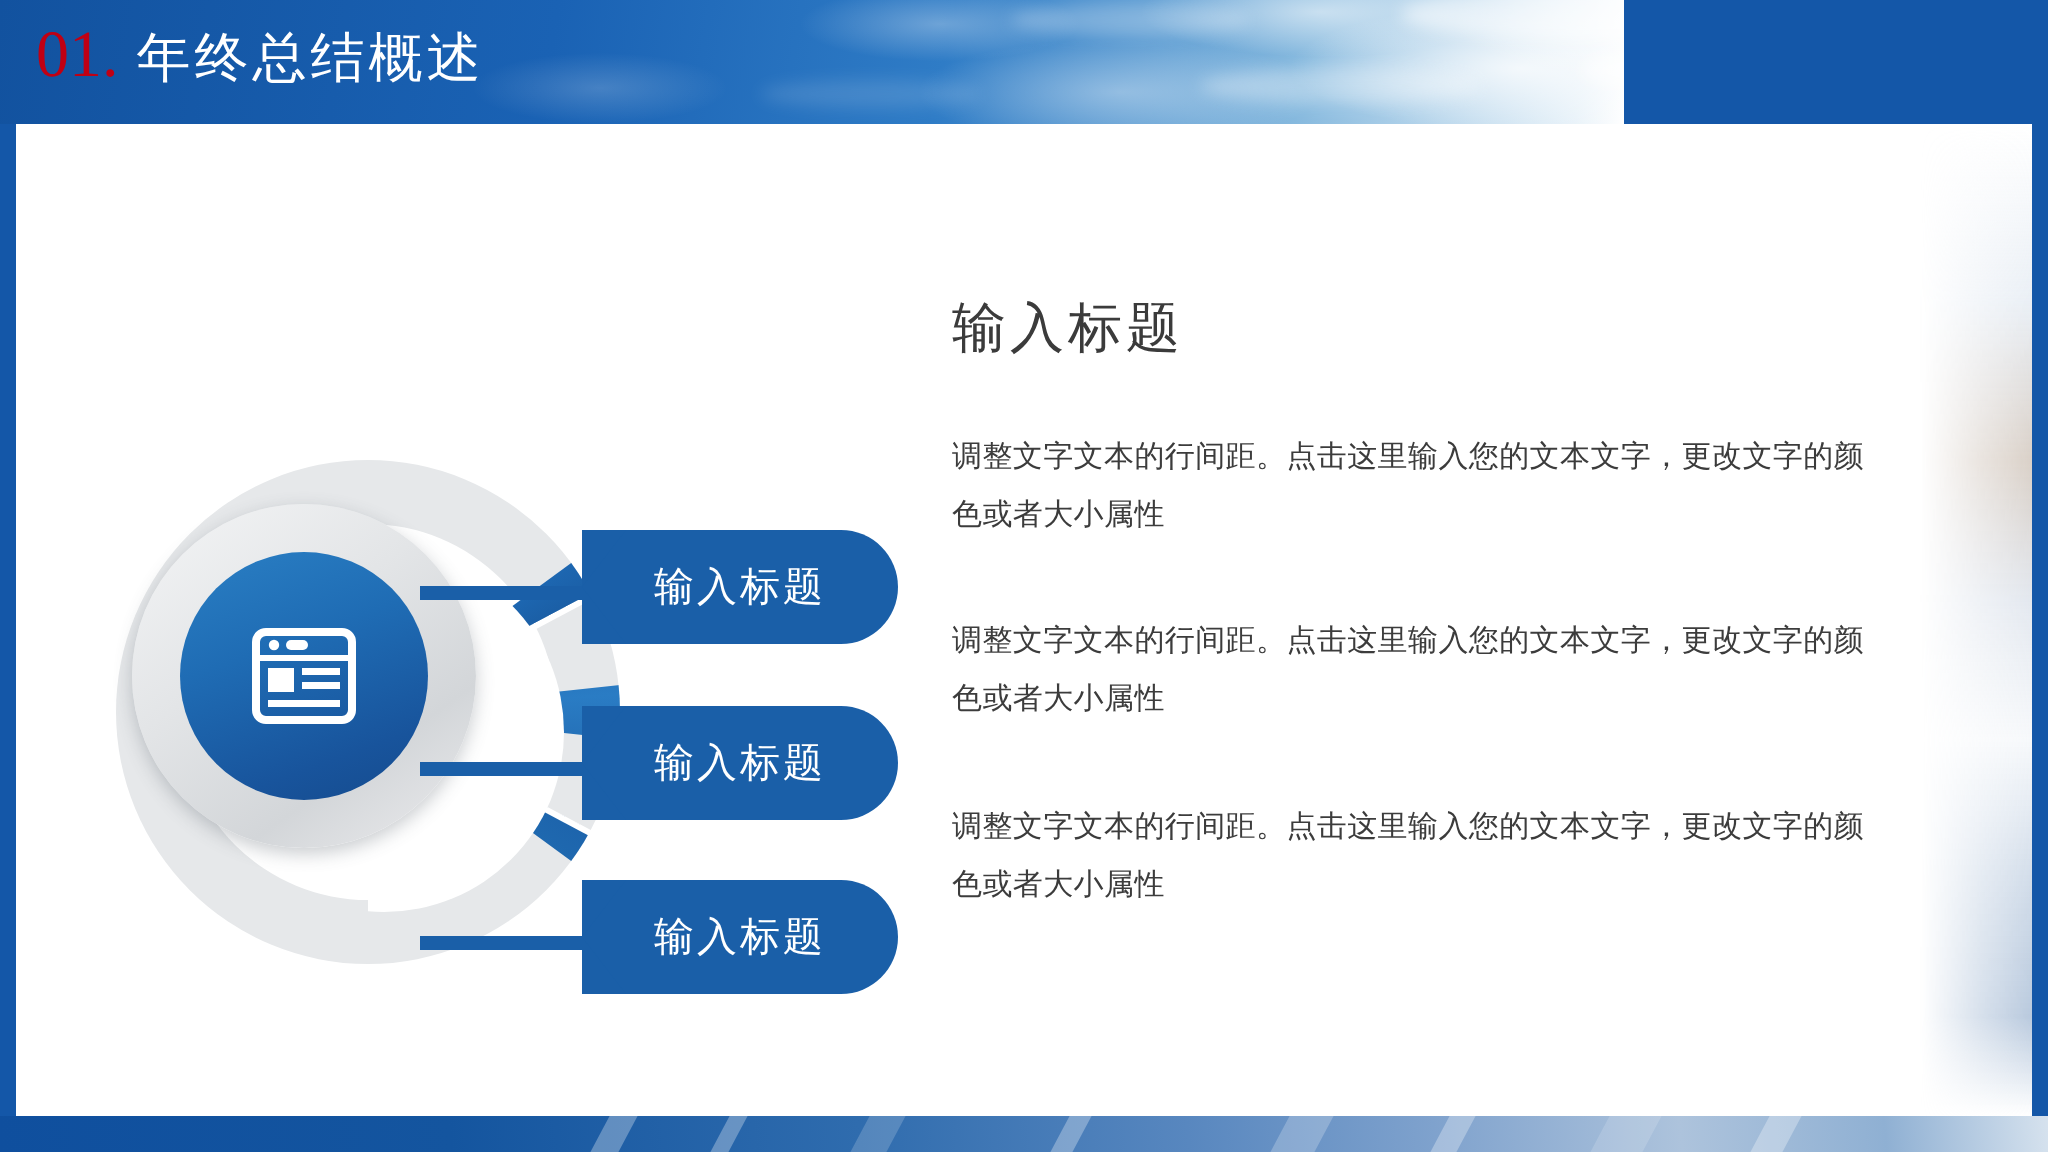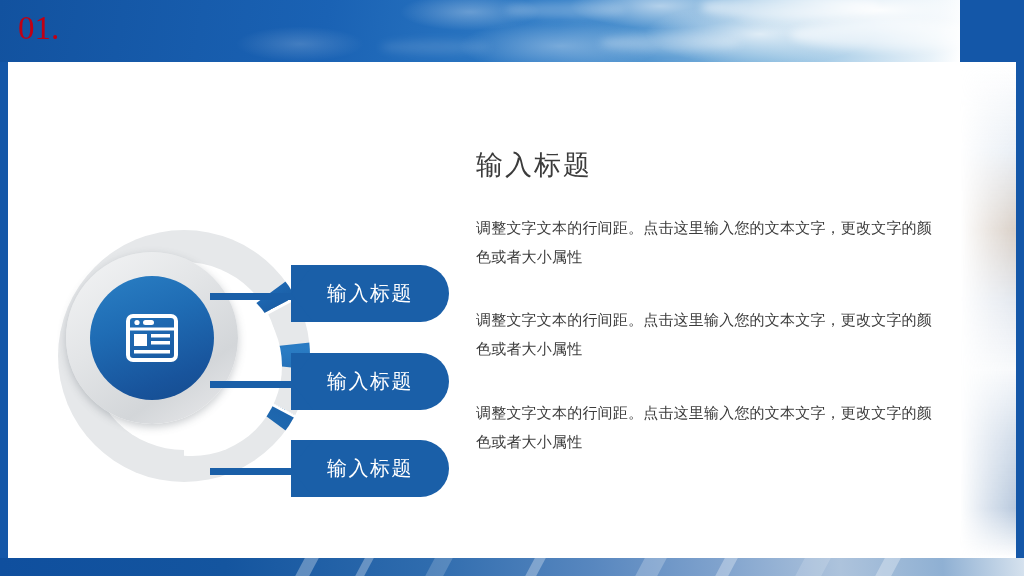--- a/index.html
+++ b/index.html
@@ -19,21 +19,21 @@
     width: 1024px;
     height: 576px;
     background: #1457a8;
     overflow: hidden;
   }
 
   
   .header-band {
     position: absolute;
     left: 0; top: 0;
-    width: 960px; height: 62px;
+    width: 812px; height: 62px;
     background:
       radial-gradient(ellipse 220px 50px at 880px 10px, rgba(255,255,255,0.95) 0%, rgba(255,255,255,0.0) 70%),
       radial-gradient(ellipse 160px 44px at 760px 34px, rgba(255,255,255,0.75) 0%, rgba(255,255,255,0.0) 72%),
       radial-gradient(ellipse 120px 30px at 660px 6px, rgba(255,255,255,0.55) 0%, rgba(255,255,255,0.0) 75%),
       radial-gradient(ellipse 130px 34px at 560px 46px, rgba(255,255,255,0.35) 0%, rgba(255,255,255,0.0) 78%),
       radial-gradient(ellipse 90px 24px at 470px 12px, rgba(255,255,255,0.30) 0%, rgba(255,255,255,0.0) 78%),
       radial-gradient(ellipse 80px 22px at 300px 44px, rgba(255,255,255,0.18) 0%, rgba(255,255,255,0.0) 80%),
       linear-gradient(100deg, #12529f 0%, #1a62b4 34%, #2f7cc6 58%, #86b9de 80%, #e8f2f9 97%, #ffffff 100%);
     overflow: hidden;
   }
@@ -297,20 +297,21 @@
 
   <div class="header-band">
     <div class="cloud-streak" style="left:700px; top:-6px; width:180px; height:26px;"></div>
     <div class="cloud-streak" style="left:790px; top:20px; width:200px; height:30px;"></div>
     <div class="cloud-streak" style="left:600px; top:34px; width:140px; height:18px; opacity:.55;"></div>
     <div class="cloud-streak" style="left:505px; top:2px; width:120px; height:16px; opacity:.45;"></div>
     <div class="cloud-streak" style="left:380px; top:40px; width:110px; height:14px; opacity:.22;"></div>
 
     <div class="header-title">
       <span class="header-num">01.</span>
+      <span class="header-text">年终总结概述</span>
     </div>
   </div>
 
   <div class="panel">
     <div class="panel-photo"></div>
 
     <div class="graphic">
 
       <div class="grey-ring"></div>
       <div class="grey-ring-inner"></div>

